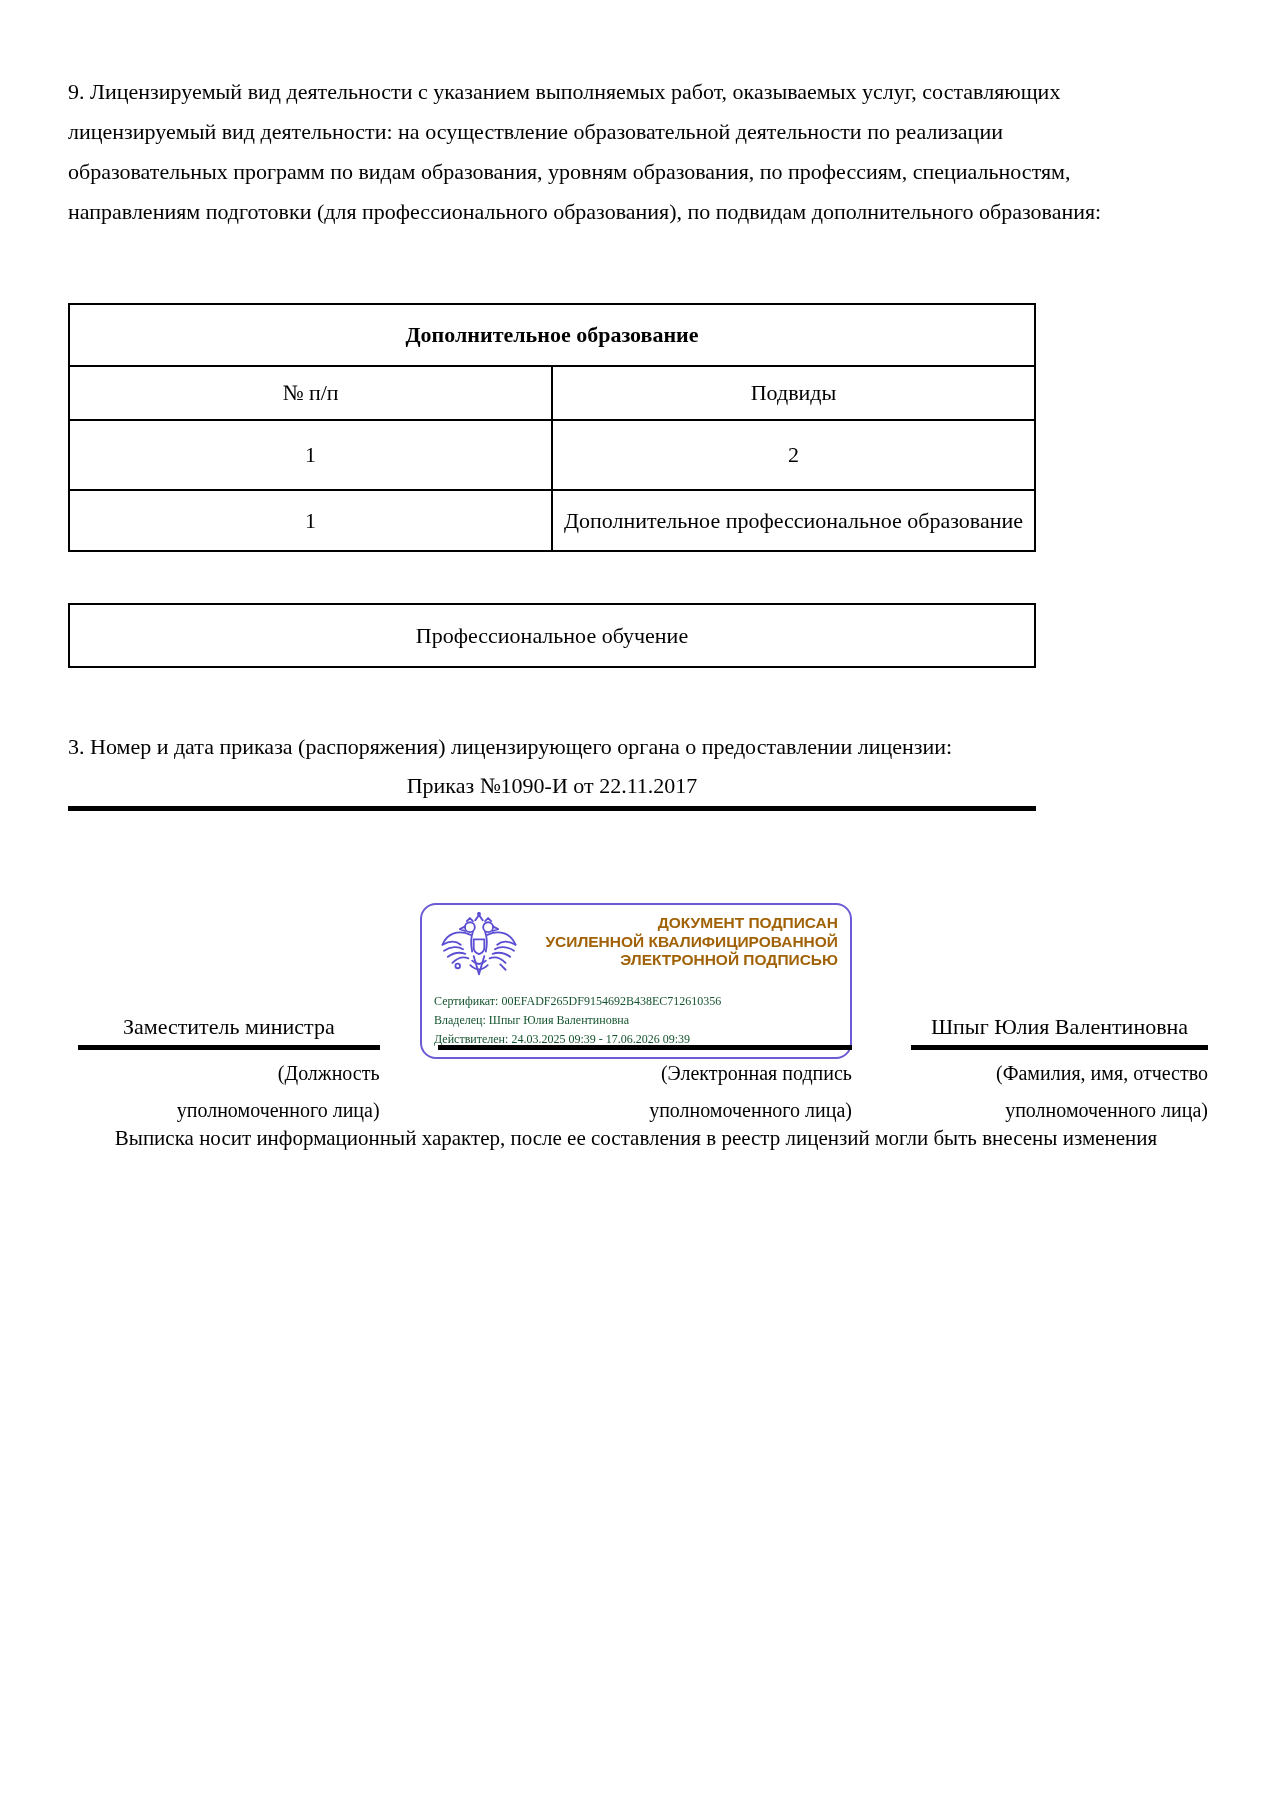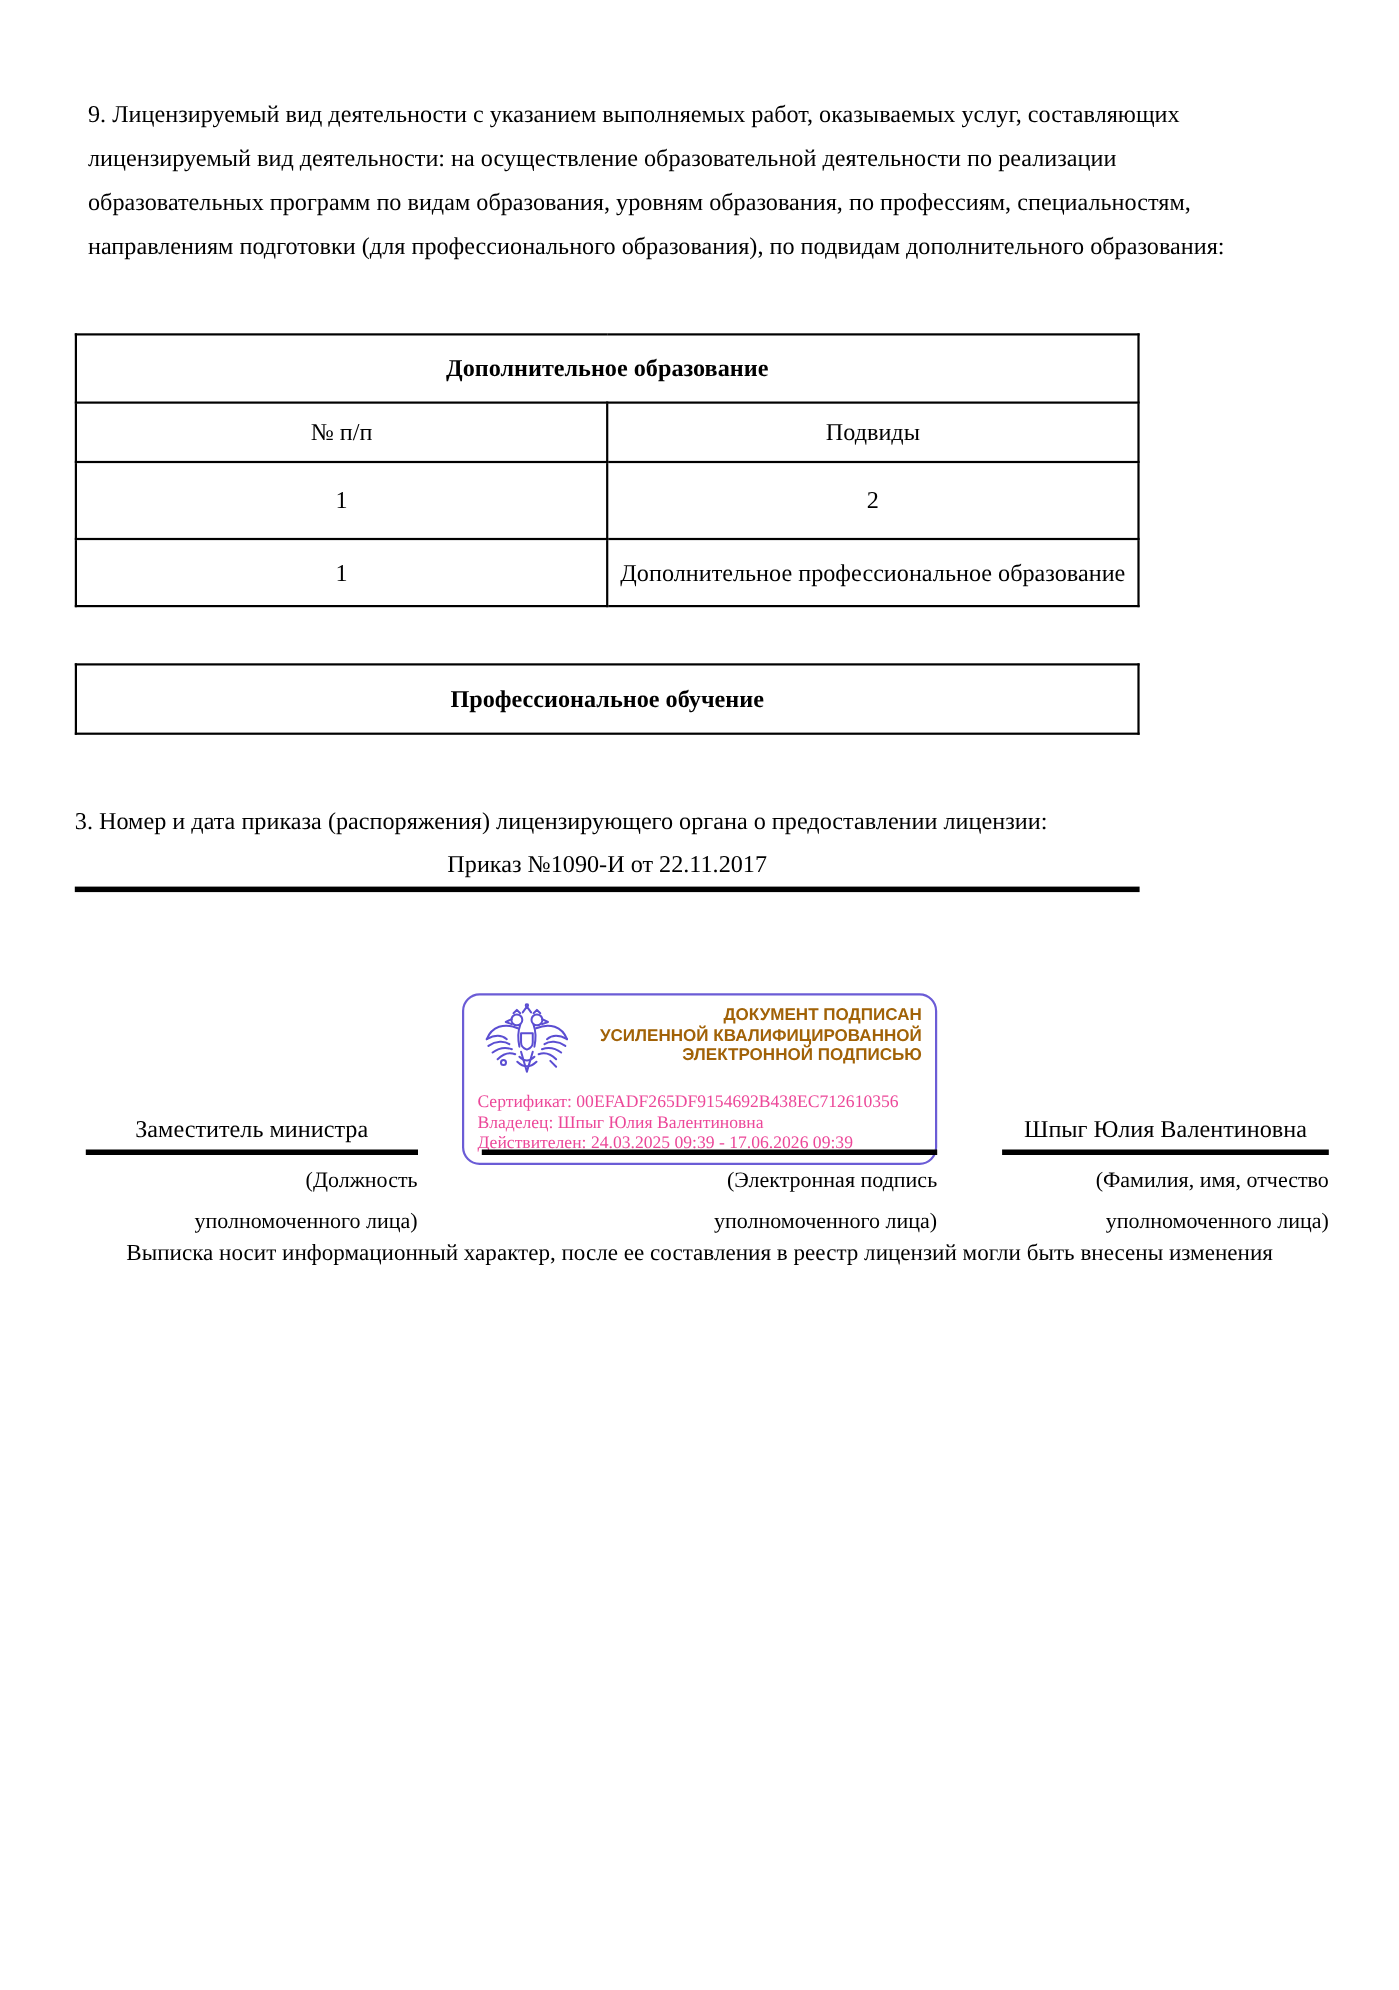--- a/index.html
+++ b/index.html
@@ -6,21 +6,21 @@
   .page{
     position:relative;
     width:1272px;height:1809px;
     background:#ffffff;
     font-family:"Liberation Serif","DejaVu Serif",serif;
     color:#000;
     overflow:hidden;
   }
   
   .para9{
-    margin:12px;
+    margin:0;
     position:absolute;left:68px;top:72px;
     width:1085px;
     font-size:22px;line-height:40px;
     text-align:left;
   }
   
   table.tbl{
     border-collapse:collapse;
     position:absolute;left:68px;
     width:968px;
@@ -33,21 +33,21 @@
     text-align:center;vertical-align:middle;
     font-size:22px;
     padding:0 6px;
   }
   td.b{font-weight:bold;}
   .r-title td{height:60px;border-radius:17px;}
   .r-head td{height:52px;}
   .r-num td{height:68px;}
   .r-data td{height:59px;}
   td.c1{width:108px;}
-  table.tbl2 td{height:61px;font-weight:bold;}
+  table.tbl2 td{height:61px;font-weight:normal;}
   
   .sec10{
     position:absolute;left:68px;top:733px;width:968px;
   }
   .sec10 p{margin:0;font-size:22px;line-height:27px;}
   .order{text-align:center;margin-top:12px !important;}
   .thick-rule{
     margin-top:7px;
     height:5px;background:#000;width:968px;
   }
@@ -67,22 +67,22 @@
     margin-left:45px;
     text-align:right;
     font-family:"Liberation Sans","DejaVu Sans",sans-serif;
     font-weight:bold;
     font-size:15.5px;line-height:18.5px;
     color:#a16207;
     padding-top:2px;
   }
   .stamp-details{
     margin-top:22px;
-    font-size:16px;line-height:19px;
-    color:#ec4899;
+    font-size:12px;line-height:19px;
+    color:#14532d;
   }
   .stamp-details div{white-space:nowrap;}
   
   .sig-row{
     position:absolute;left:78px;top:1003px;
     width:1130px;
     display:flex;
     gap:46px;
   }
   .sig-col{display:flex;flex-direction:column;}

